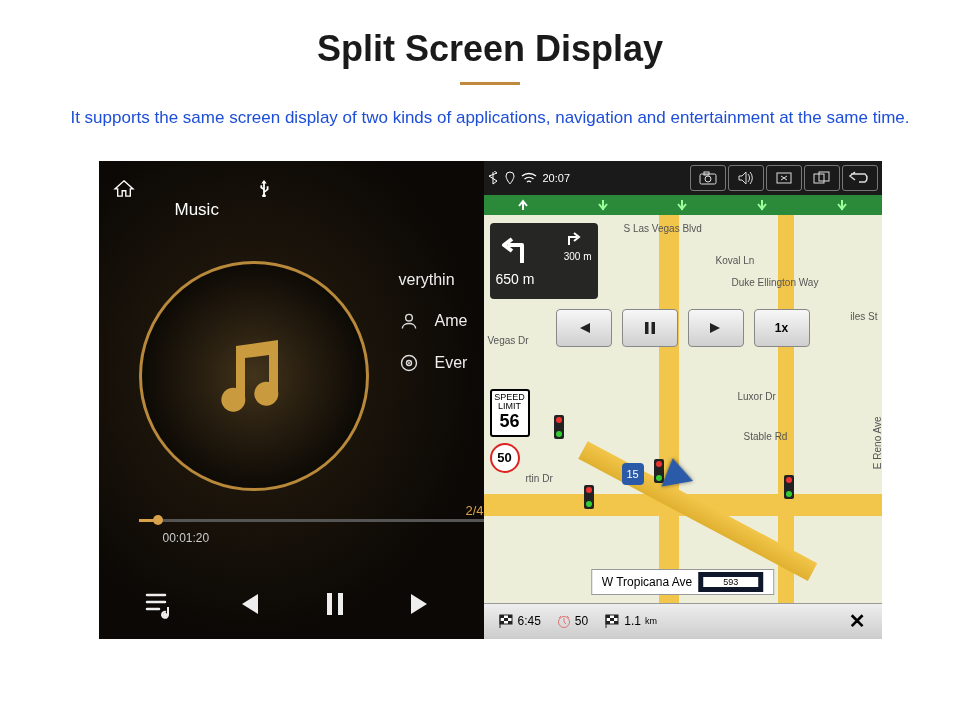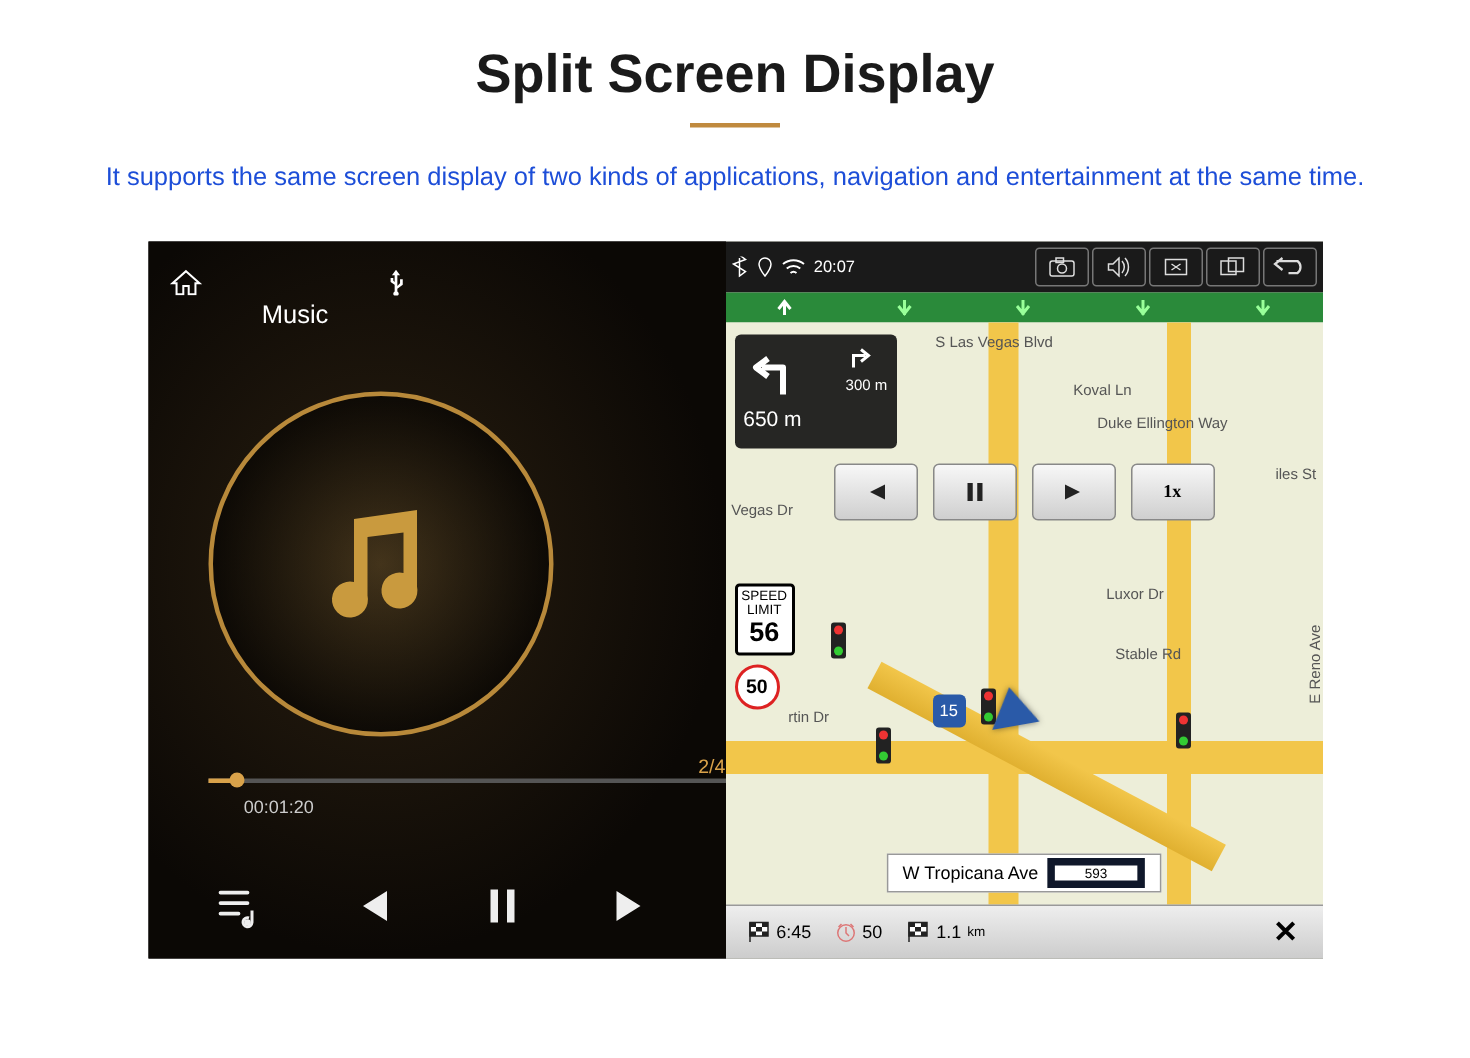--- a/index.html
+++ b/index.html
@@ -201,21 +201,21 @@
   top: 148px; left: 50%;
   transform: translateX(-50%);
   display: flex; gap: 10px;
 }
 .ctrl-btn {
   width: 56px; height: 38px;
   background: linear-gradient(#f7f7f7,#cfcfcf);
   border: 1px solid #888;
   border-radius: 4px;
   display: flex; align-items: center; justify-content: center;
-  font-size: 12px; font-weight: bold; font-family: Liberation Serif, serif;
+  font-size: 12px; font-weight: bold;
 }
 .cursor {
   position: absolute;
   left: 48%; top: 66%;
   width: 0; height: 0;
   border-left: 16px solid transparent;
   border-right: 16px solid transparent;
   border-bottom: 26px solid #2a5aa8;
   transform: translate(-50%,-50%) rotate(-10deg);
   filter: drop-shadow(0 0 2px rgba(0,0,0,.5));
@@ -273,20 +273,40 @@
           <path d="M5 1 L8 5 L6 5 L6 13 L8 11 L8 8 L10 8 L10 12 L6 15 L6 17 A2 2 0 1 1 4 17 L4 12 L1 10 L1 7 L3 7 L3 9 L4 10 L4 5 L2 5 Z" fill="#fff"></path>
         </svg>
     </div>
 
     <div class="album-circle">
       <svg class="note-icon" viewBox="0 0 60 60">
         <path d="M18 10 L46 6 L46 40 A8 8 0 1 1 40 34 L40 16 L24 18 L24 44 A8 8 0 1 1 18 38 Z" fill="#c99a3e"></path>
       </svg>
     </div>
 
+    <div class="song-list">
+      <div class="song-row" style="margin-top:0">
+        <span>verythin</span>
+      </div>
+      <div class="song-row">
+        <svg viewBox="0 0 24 24">
+            <circle cx="12" cy="8" r="4" fill="none" stroke="#ddd" stroke-width="1.7"></circle>
+            <path d="M4 21c0-4 4-6 8-6s8 2 8 6" fill="none" stroke="#ddd" stroke-width="1.7"></path>
+          </svg>
+        <span>Ame</span>
+      </div>
+      <div class="song-row">
+        <svg viewBox="0 0 24 24">
+            <circle cx="12" cy="12" r="9" fill="none" stroke="#ddd" stroke-width="1.7"></circle>
+            <circle cx="12" cy="12" r="3" fill="none" stroke="#ddd" stroke-width="1.7"></circle>
+            <circle cx="12" cy="12" r="1.2" fill="#ddd"></circle>
+          </svg>
+        <span>Ever</span>
+      </div>
+    </div>
 
     <div class="track-counter">2/4</div>
     <div class="progress"></div>
     <div class="elapsed">00:01:20</div>
 
     <div class="music-controls">
       <svg viewBox="0 0 34 34">
           <path d="M4 8h18M4 15h18M4 22h12" stroke="#eee" stroke-width="2.5" stroke-linecap="round"></path>
           <path d="M25 20v8a3 3 0 1 1-2-3" fill="none" stroke="#eee" stroke-width="2"></path>
           <circle cx="22" cy="28" r="2.2" fill="#eee"></circle>

